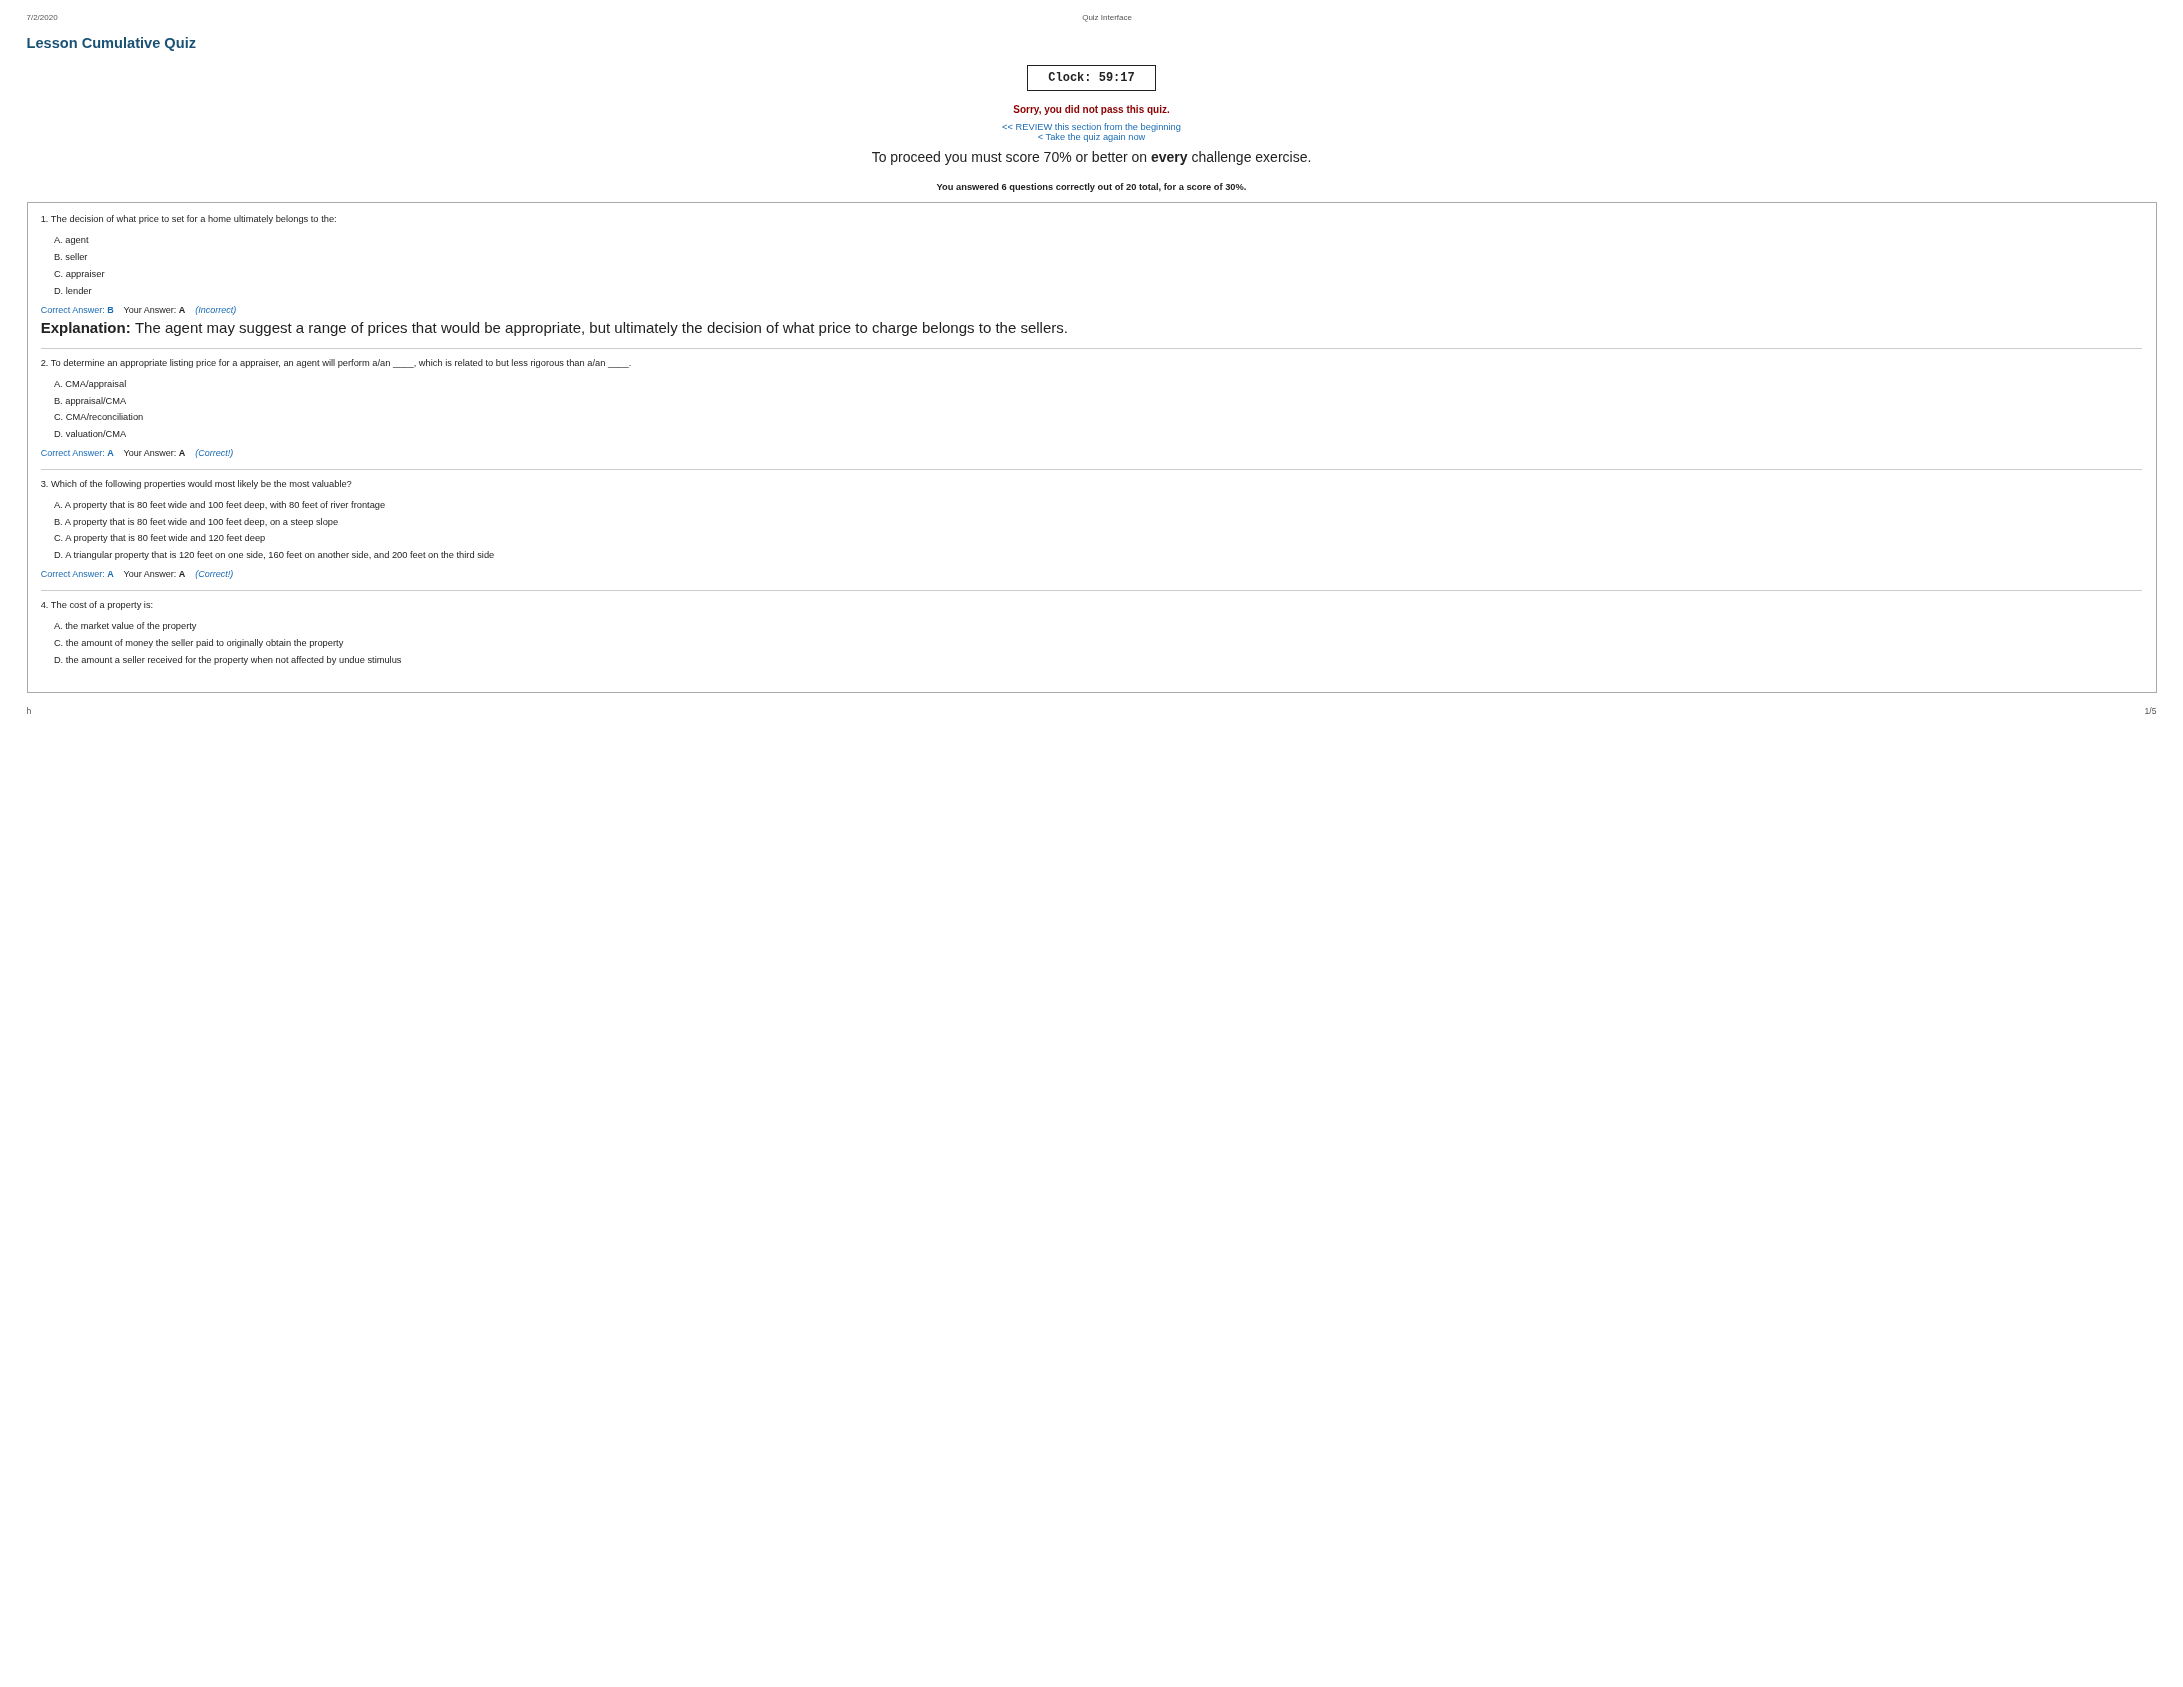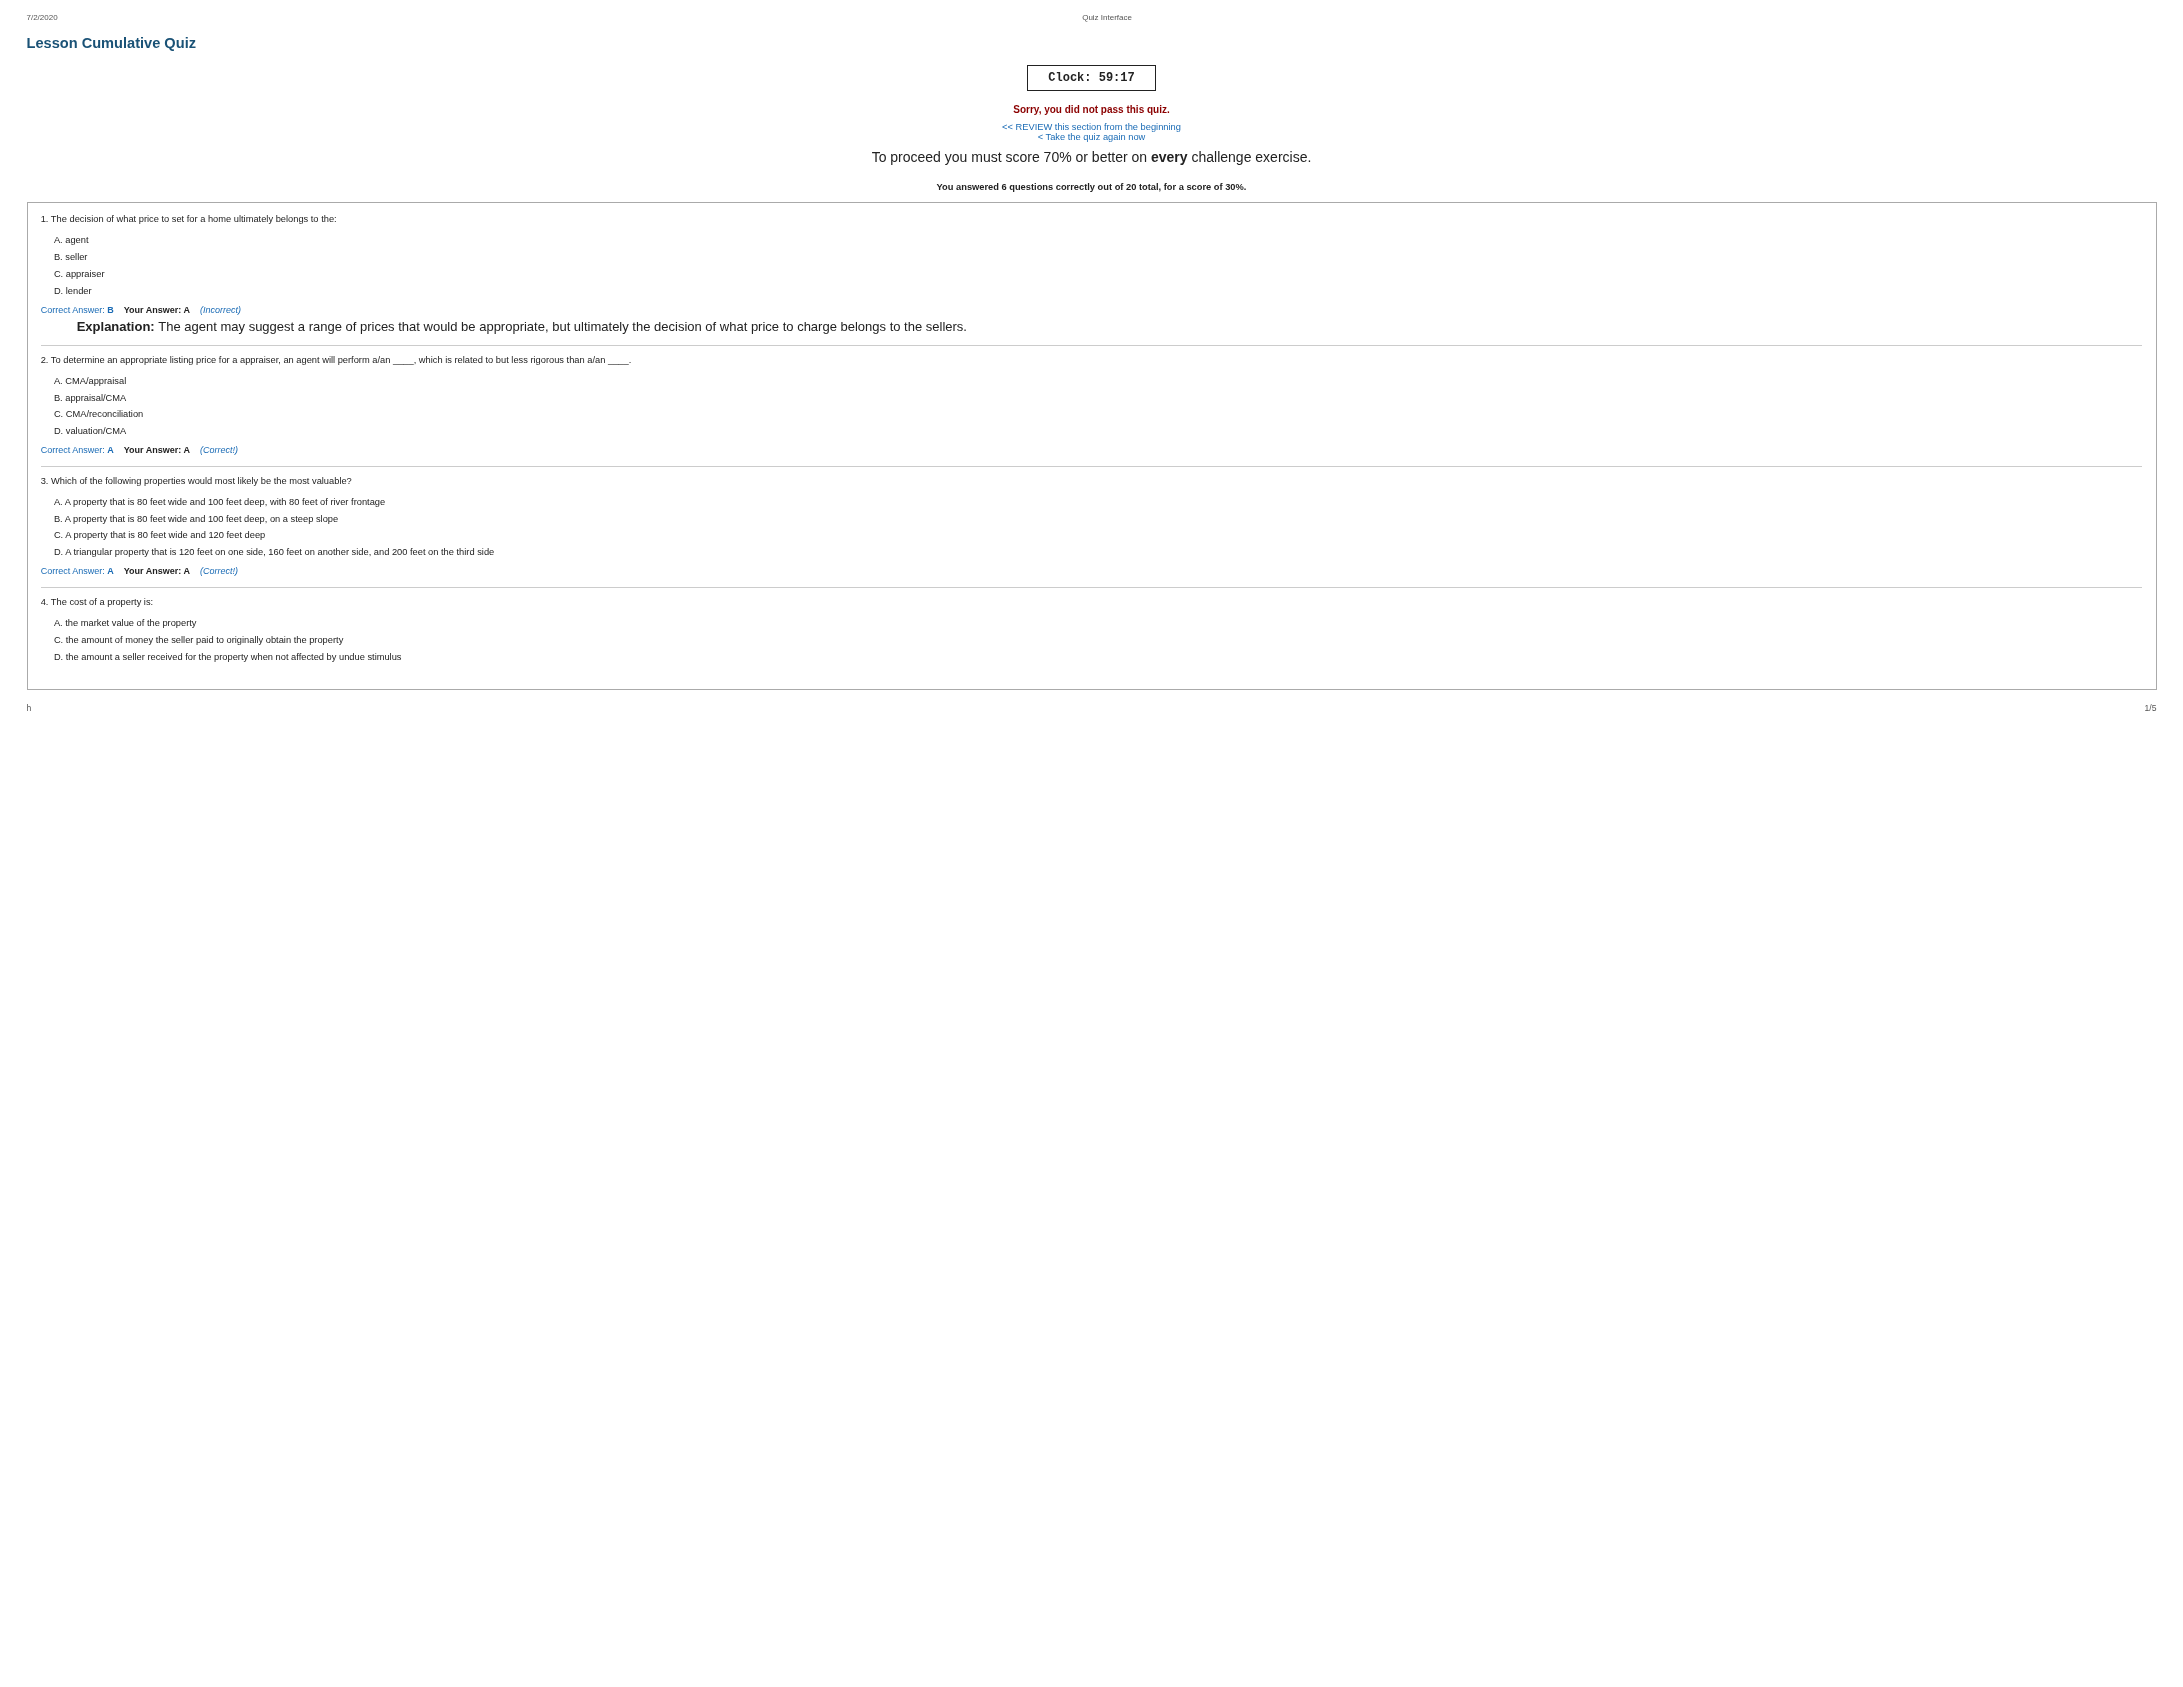--- a/index.html
+++ b/index.html
@@ -80,28 +80,27 @@
       margin-left: 13.2px;
       margin-bottom: 5.3px;
       line-height: 1.8;
     }
     .answer-line {
       margin-bottom: 2.6px;
       font-size: 9px;
     }
     .correct-label { color: #1a6bb5; font-weight: normal; }
     .correct-letter { color: #1a6bb5; font-weight: bold; }
-    .your-label { color: #222; font-weight: bold; text-align: center; }
+    .your-label { color: #222; font-weight: normal; text-align: center; }
     .your-letter { color: #222; font-weight: bold; }
     .incorrect-label { color: #1a6bb5; font-style: italic; }
     .correct-tag { color: #1a6bb5; font-style: italic; }
     .explanation {
       line-height: 1.5;
-      font-size: 13px;
-      margin-left: 36px;
+      font-size: 15px;
     }
     .bold { font-weight: bold; }
     .footer-bar {
       display: flex;
       justify-content: space-between;
       margin-top: 13.2px;
       font-size: 8.6px;
       color: #555;
     }
   </style>

